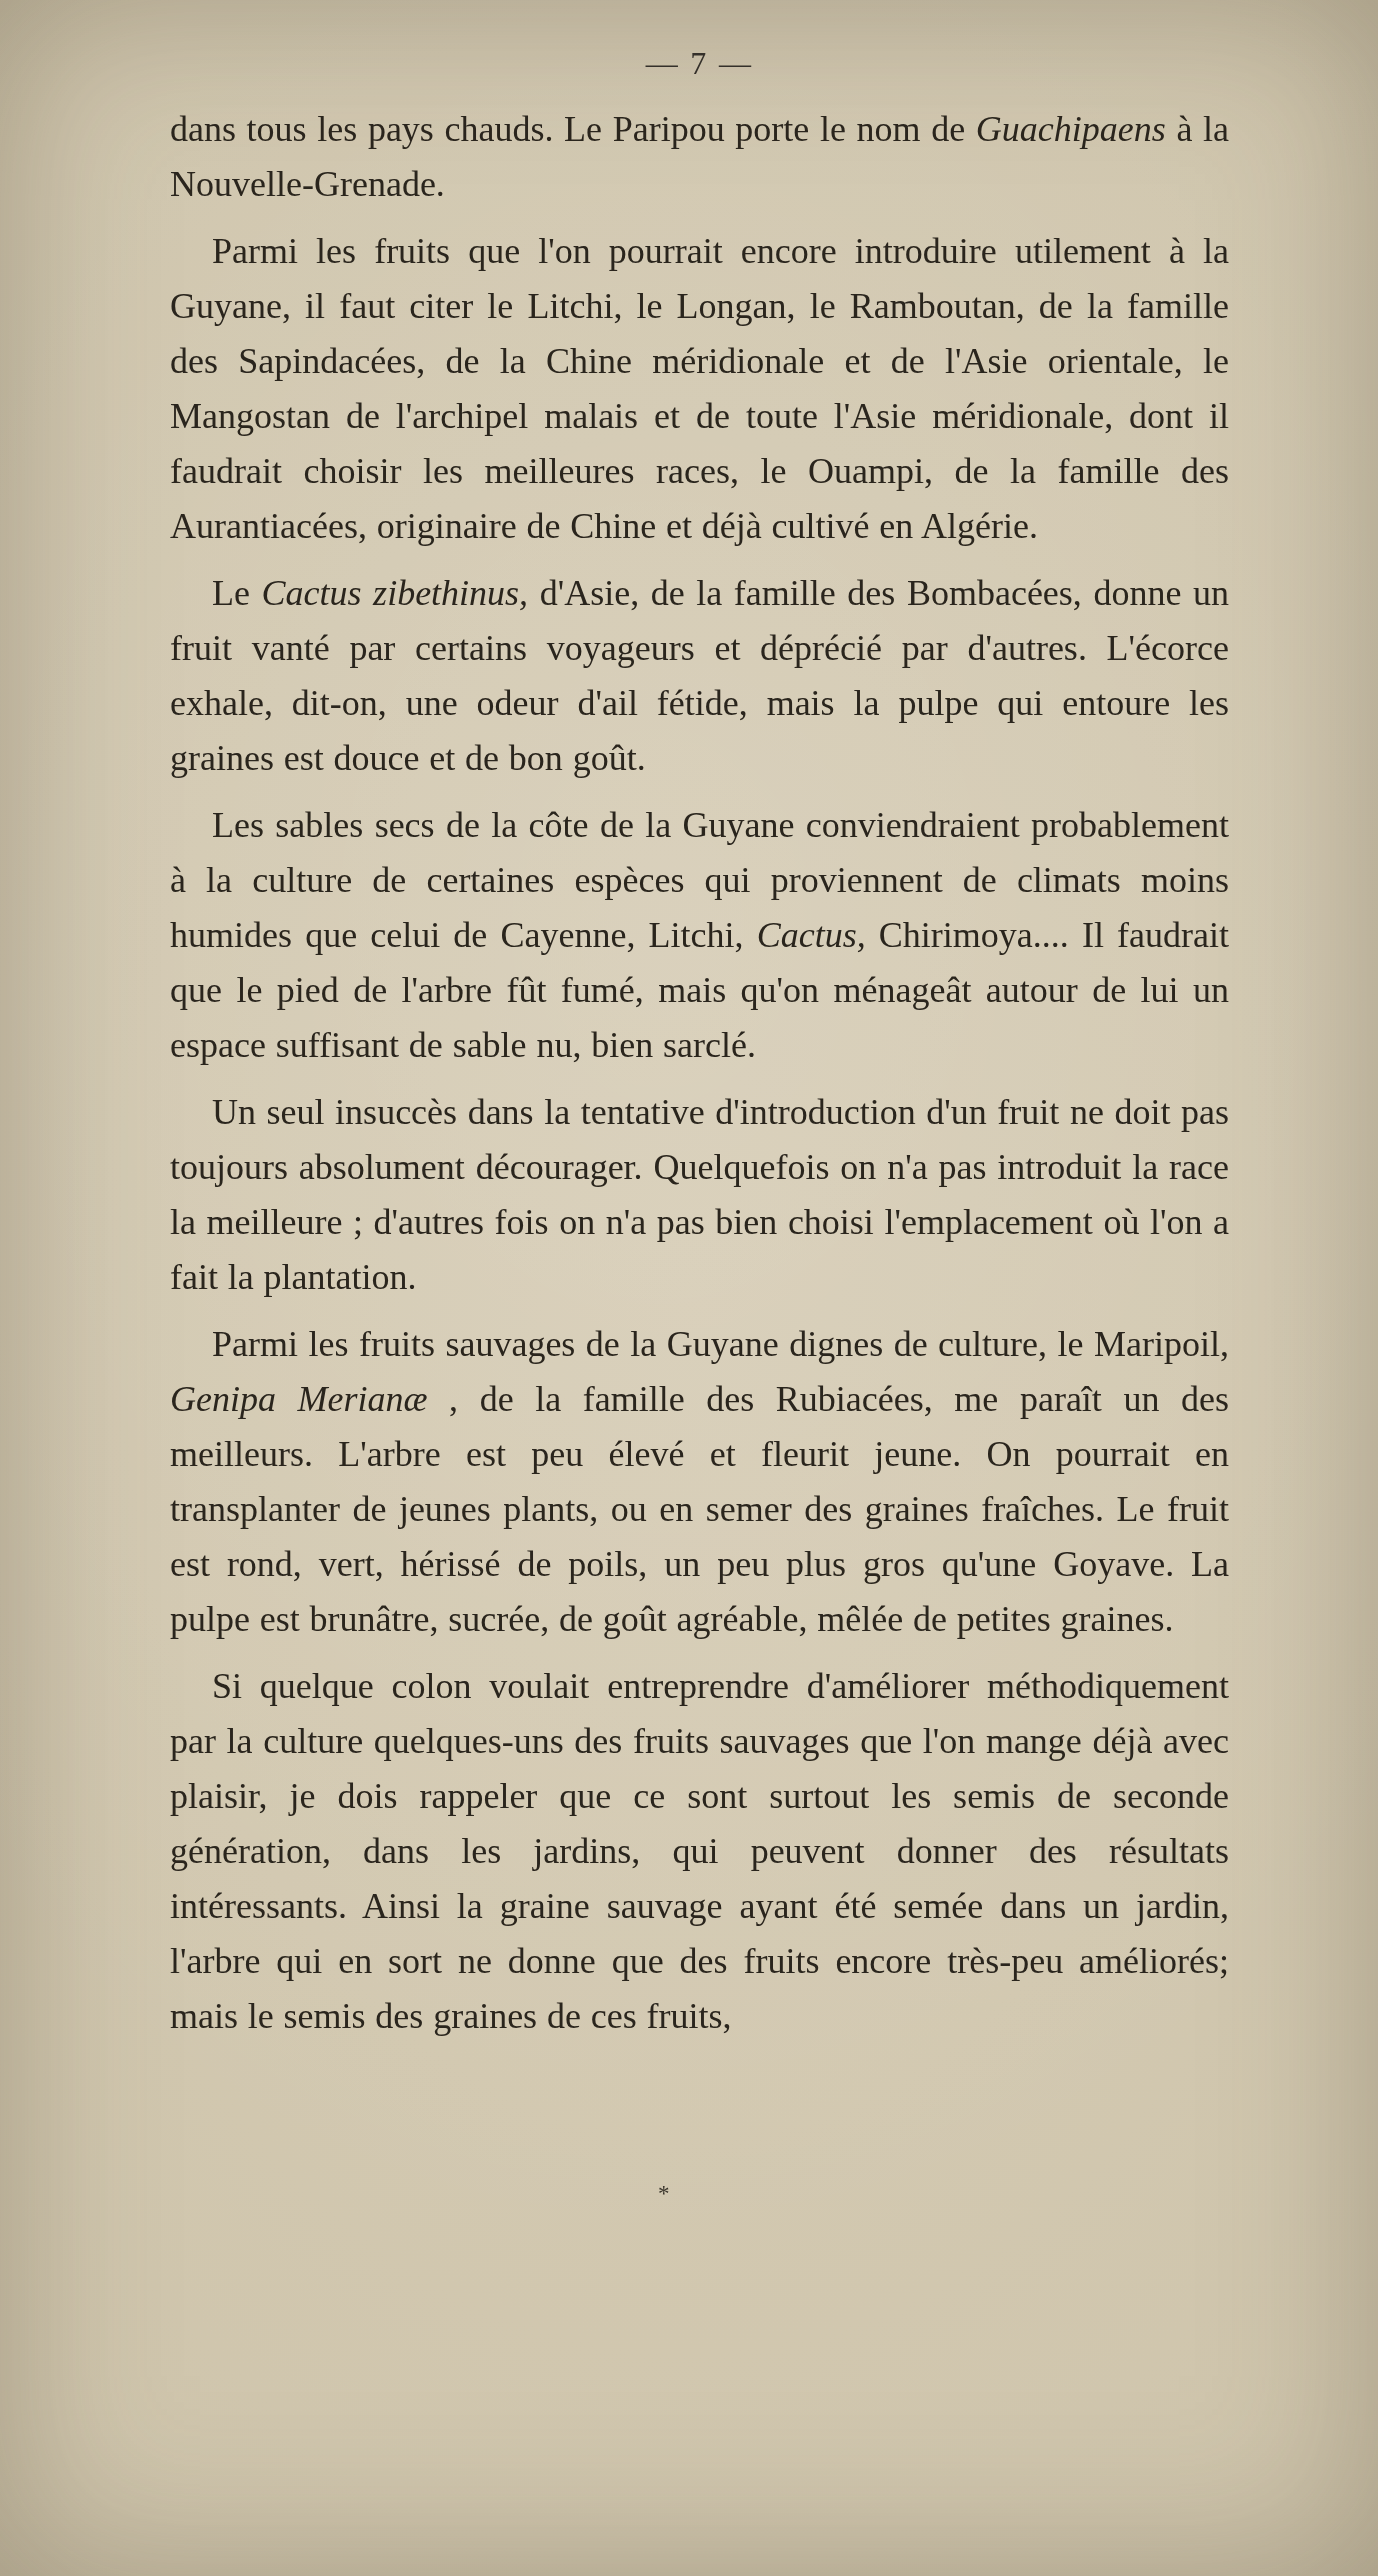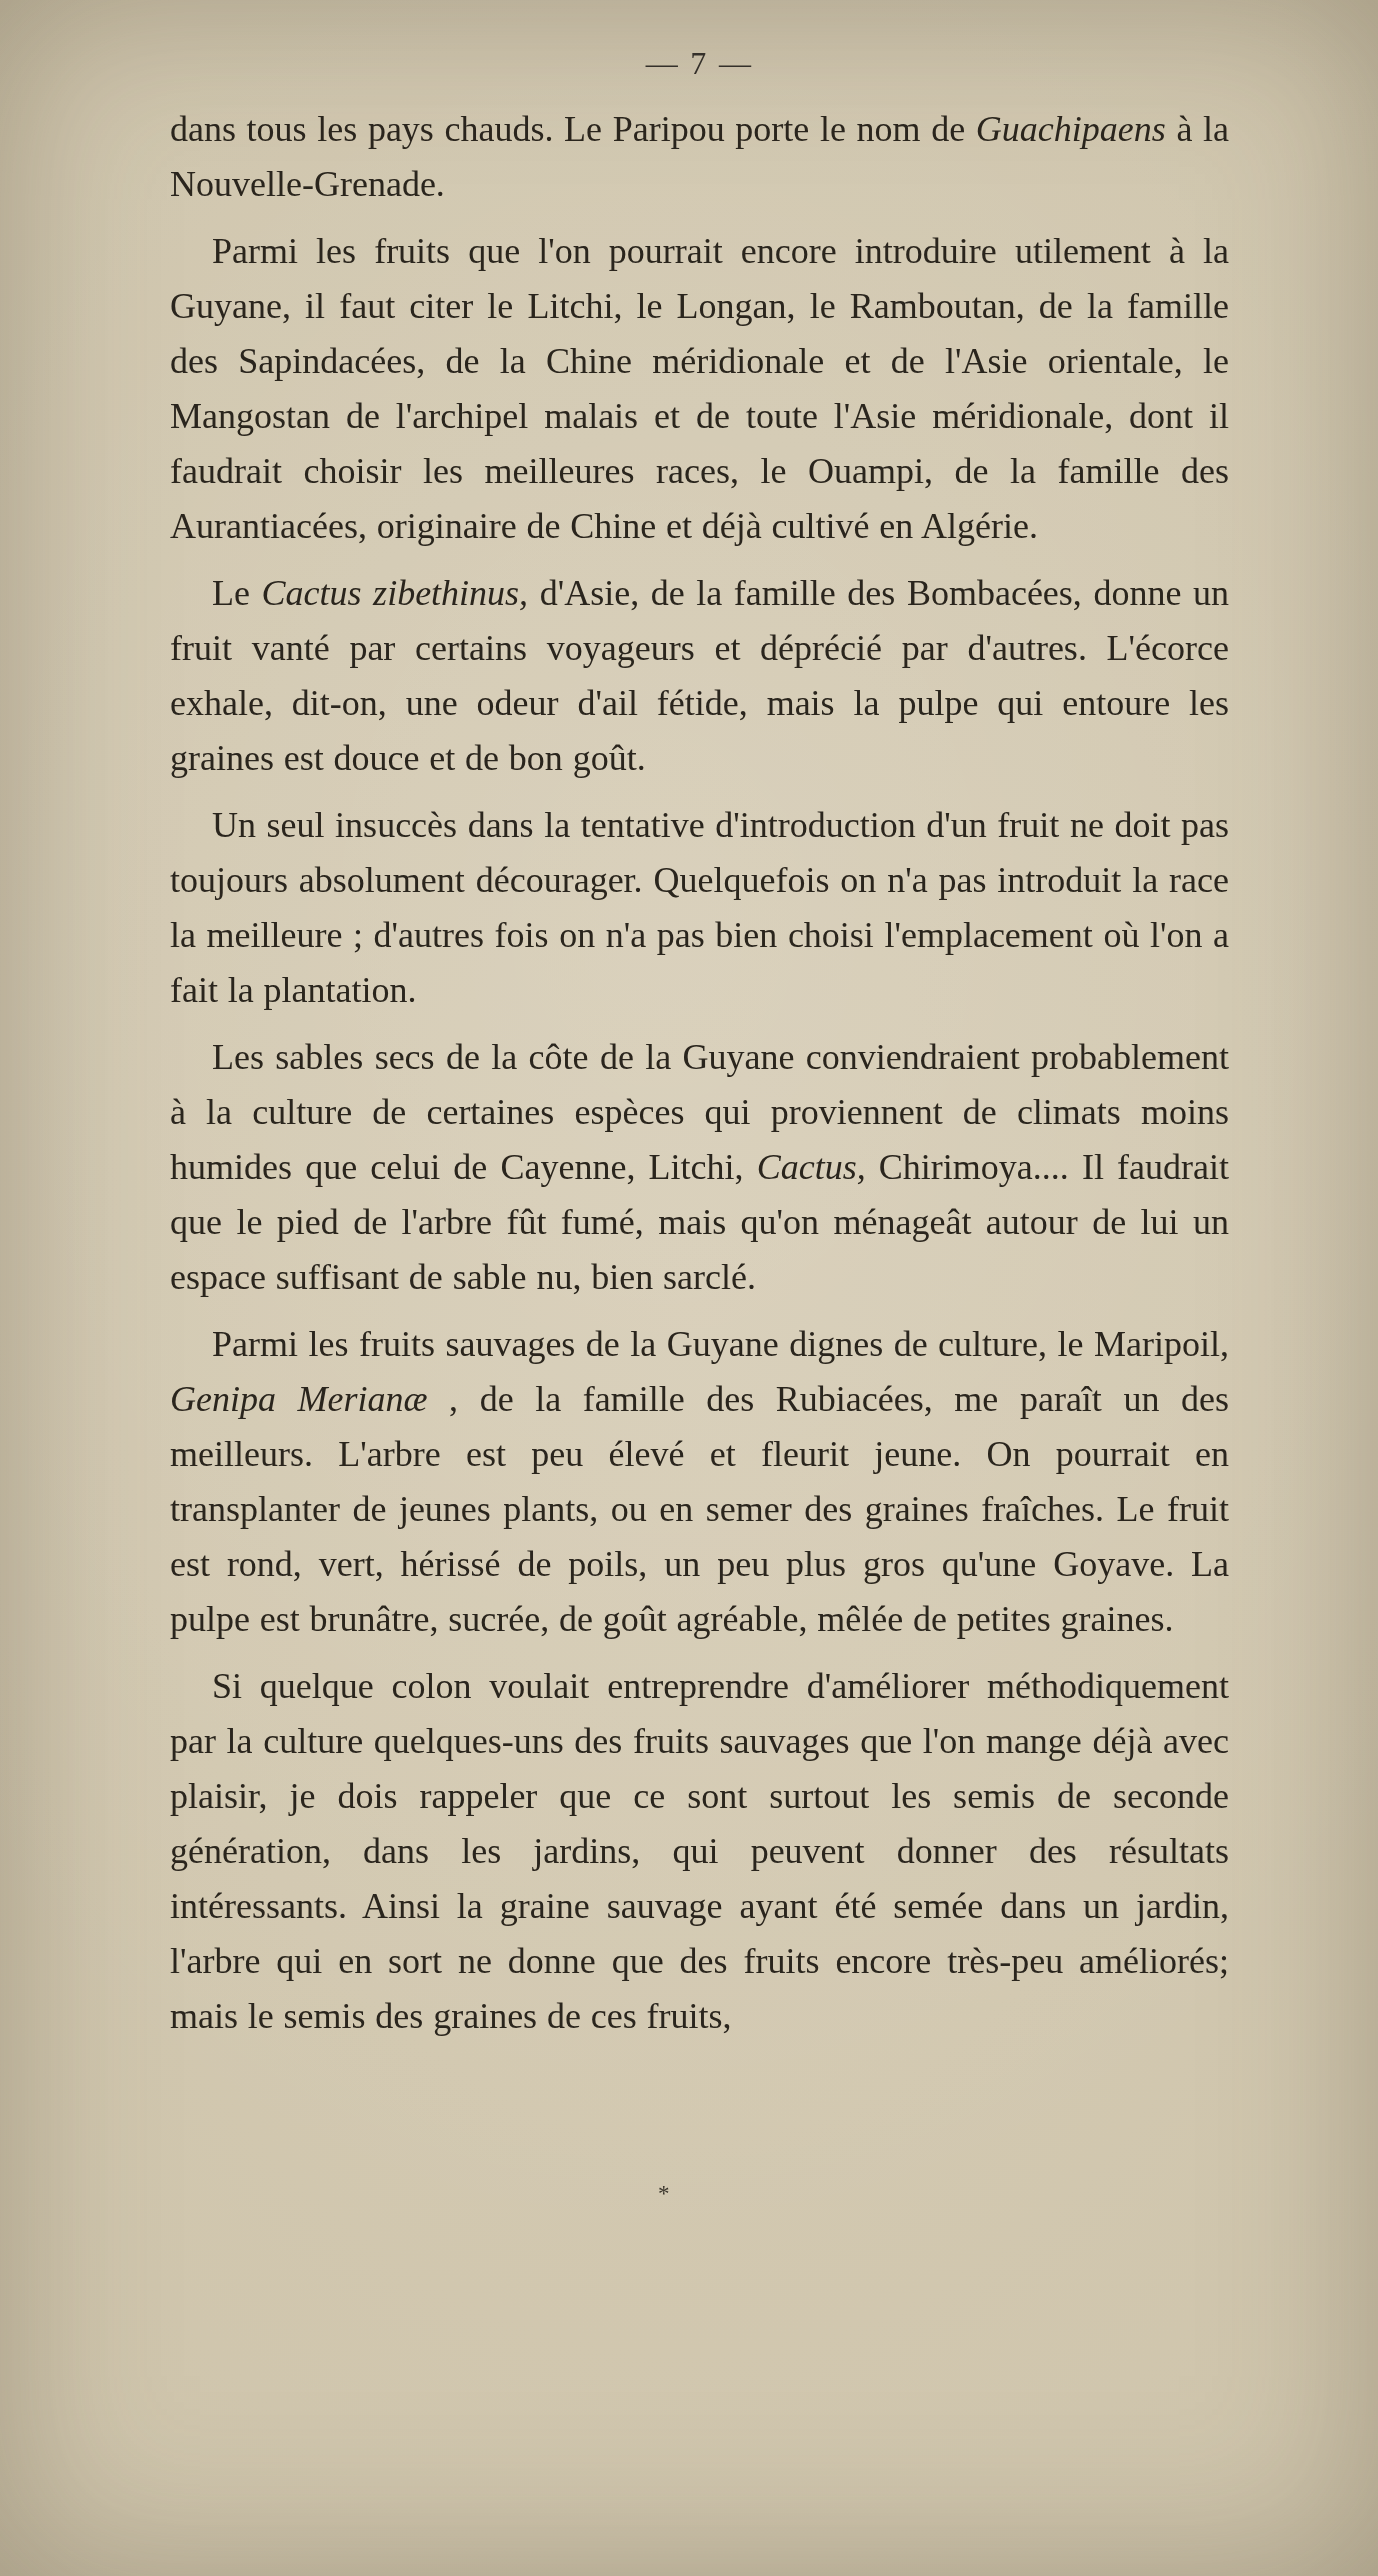--- a/index.html
+++ b/index.html
@@ -66,23 +66,23 @@
   <div class="content">
 
     <div class="page-number">— 7 —</div>
 
     <p class="para noindent"><span>dans tous les pays chauds. Le Paripou porte le nom de </span><span class="it">Guachipaens</span><span> à la Nouvelle-Grenade.</span></p>
 
     <p class="para"><span>Parmi les fruits que l'on pourrait encore introduire utilement à la Guyane, il faut citer le Litchi, le Longan, le Ramboutan, de la famille des Sapindacées, de la Chine méridionale et de l'Asie orientale, le Mangostan de l'archipel malais et de toute l'Asie méridionale, dont il faudrait choisir les meilleures races, le Ouampi, de la famille des Aurantiacées, originaire de Chine et déjà cultivé en Algérie.</span></p>
 
     <p class="para"><span>Le </span><span class="it">Cactus zibethinus,</span><span> d'Asie, de la famille des Bombacées, donne un fruit vanté par certains voyageurs et déprécié par d'autres. L'écorce exhale, dit-on, une odeur d'ail fétide, mais la pulpe qui entoure les graines est douce et de bon goût.</span></p>
 
+    <p class="para"><span>Les sables secs de la côte de la Guyane conviendraient probablement à la culture de certaines espèces qui proviennent de climats moins humides que celui de Cayenne, Litchi, </span><span class="it">Cactus,</span><span> Chirimoya.... Il faudrait que le pied de l'arbre fût fumé, mais qu'on ménageât autour de lui un espace suffisant de sable nu, bien sarclé.</span></p>
+
     <p class="para"><span>Un seul insuccès dans la tentative d'introduction d'un fruit ne doit pas toujours absolument décourager. Quelquefois on n'a pas introduit la race la meilleure ; d'autres fois on n'a pas bien choisi l'emplacement où l'on a fait la plantation.</span></p>
-
-    <p class="para"><span>Les sables secs de la côte de la Guyane conviendraient probablement à la culture de certaines espèces qui proviennent de climats moins humides que celui de Cayenne, Litchi, </span><span class="it">Cactus,</span><span> Chirimoya.... Il faudrait que le pied de l'arbre fût fumé, mais qu'on ménageât autour de lui un espace suffisant de sable nu, bien sarclé.</span></p>
 
     <p class="para"><span>Parmi les fruits sauvages de la Guyane dignes de culture, le Maripoil, </span><span class="it">Genipa Merianæ</span><span> , de la famille des Rubiacées, me paraît un des meilleurs. L'arbre est peu élevé et fleurit jeune. On pourrait en transplanter de jeunes plants, ou en semer des graines fraîches. Le fruit est rond, vert, hérissé de poils, un peu plus gros qu'une Goyave. La pulpe est brunâtre, sucrée, de goût agréable, mêlée de petites graines.</span></p>
 
     <p class="para"><span>Si quelque colon voulait entreprendre d'améliorer méthodiquement par la culture quelques-uns des fruits sauvages que l'on mange déjà avec plaisir, je dois rappeler que ce sont surtout les semis de seconde génération, dans les jardins, qui peuvent donner des résultats intéressants. Ainsi la graine sauvage ayant été semée dans un jardin, l'arbre qui en sort ne donne que des fruits encore très-peu améliorés; mais le semis des graines de ces fruits,</span></p>
 
   </div>
 
   <div class="printer-mark">*</div>
 </div>
 

